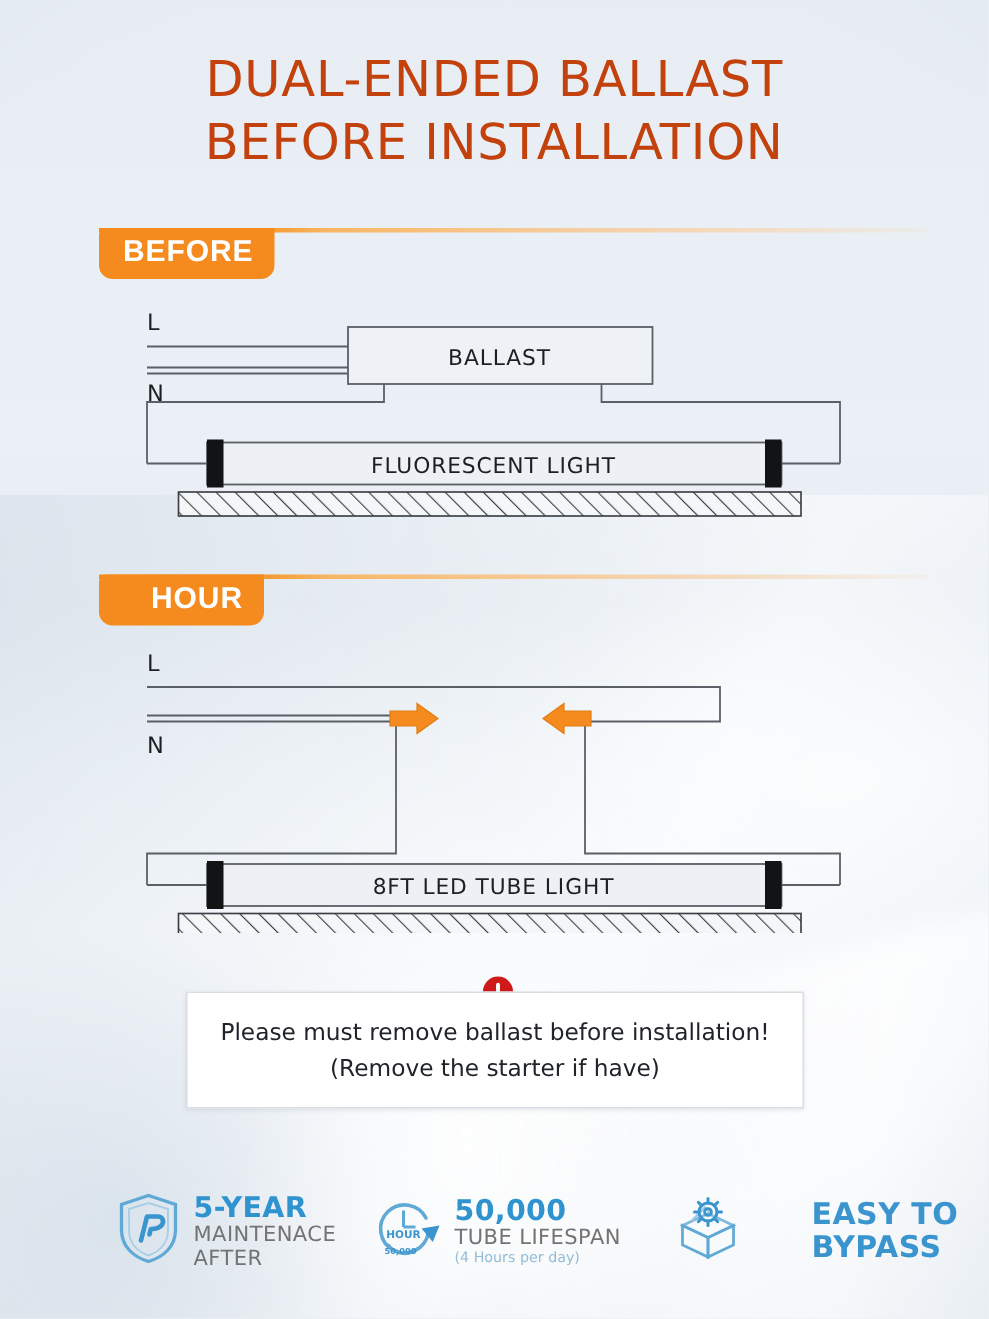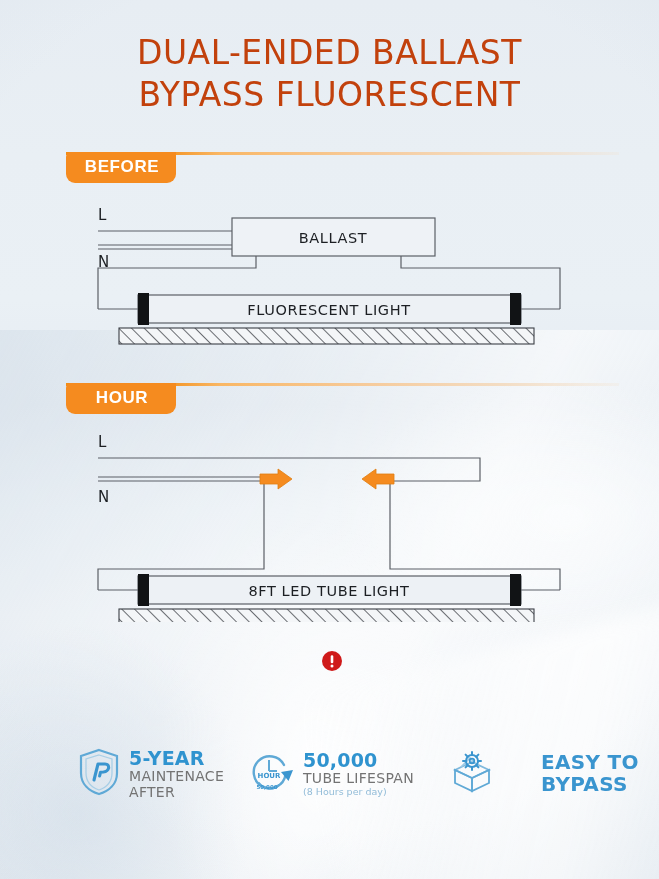--- a/index.html
+++ b/index.html
@@ -79,25 +79,25 @@
     left: 0; top: 0; right: 0; height: 3px;
     background: linear-gradient(90deg, #f28c14 0%, #f28c14 16%, #f9b765 28%, #f6cb9c 55%, #f3dcc2 78%, rgba(243,220,194,0.18) 100%);
   }
   .badge {
     position: absolute;
     left: 0; top: 0;
     min-width: 110px;
     padding: 5px 14px 6px 16px;
     background: #f58b1f;
     color: #ffffff;
-    font-size: 17px;
+    font-size: 20px;
     font-weight: bold;
     letter-spacing: 0.6px;
     border-radius: 5px 0 9px 9px;
-    text-align: center;
+    text-align: right;
   }
 
   
   .diagram { position: absolute; }
   .diagram svg { display: block; }
 
   
   .warn-box {
     position: absolute;
     left: 124px; top: 661px;
@@ -119,21 +119,21 @@
   }
   .warn-icon {
     position: absolute;
     left: 321px; top: 650px;
     width: 22px; height: 22px;
   }
 
   
   .features {
     position: absolute;
-    left: 0; right: 0; top: 743px;
+    left: 0; right: 0; top: 790px;
     height: 62px;
     display: flex;
     align-items: center;
   }
   .feature {
     display: flex;
     align-items: center;
     position: absolute;
   }
   .feature .ficon { flex: 0 0 auto; margin-right: 9px; }
@@ -176,21 +176,21 @@
 
 <div id="bg-base"></div>
 <div id="bg-photo"></div>
 <div id="bg-streak"></div>
 <div id="bg-vignette"></div>
 
 <div id="page">
 
   <div class="title-wrap">
     <div class="title-line">DUAL-ENDED BALLAST</div>
-    <div class="title-line">BYPASS FLUORESCENT</div>
+    <div class="title-line">BEFORE INSTALLATION</div>
   </div>
 
   <div class="section-head" style="top:152px;">
     <div class="rule"></div>
     <div class="badge">BEFORE</div>
   </div>
 
   <div class="diagram" style="left:84px; top:205px;">
     <svg width="500" height="140" viewBox="0 0 500 140" xmlns="http://www.w3.org/2000/svg">
       <defs>
@@ -278,20 +278,24 @@
       <text x="245" y="164" text-anchor="middle" font-family="DejaVu Sans, sans-serif" font-size="14.5" fill="#1c1f23" letter-spacing="0.6">8FT LED TUBE LIGHT</text>
     </svg>
   </div>
 
   <div class="warn-icon">
     <svg width="22" height="22" viewBox="0 0 22 22" xmlns="http://www.w3.org/2000/svg">
       <circle cx="11" cy="11" r="10" fill="#cf1a1a"></circle>
       <rect x="9.7" y="5.2" width="2.6" height="8" rx="1.3" fill="#ffffff"></rect>
       <circle cx="11" cy="16.1" r="1.5" fill="#ffffff"></circle>
     </svg>
+  </div>
+  <div class="warn-box">
+    <div class="warn-line">Please must remove ballast before installation!</div>
+    <div class="warn-line">(Remove the starter if have)</div>
   </div>
 
   <div class="features">
 
     <div class="feature" style="left:78px;">
       <span class="ficon">
         <svg width="42" height="48" viewBox="0 0 42 48" xmlns="http://www.w3.org/2000/svg">
           <path d="M21 2 L39 8 V25 C39 36 31 43 21 46 C11 43 3 36 3 25 V8 Z" fill="none" stroke="#5fa9d6" stroke-width="2.2"></path>
           <path d="M21 7 L34 11 V25 C34 34 28 39.5 21 42 C14 39.5 8 34 8 25 V11 Z" fill="none" stroke="#a9cfe6" stroke-width="1.3"></path>
           <path d="M16 32 L20 16 H27 C30.5 16 31.5 19 30 21.5 C28.6 23.8 25.6 24.3 22.5 24.3 L21.6 28" fill="none" stroke="#3a95cf" stroke-width="3.1" stroke-linecap="round" stroke-linejoin="round"></path>
@@ -312,21 +316,21 @@
           <line x1="21" y1="12" x2="21" y2="23" stroke="#5fa9d6" stroke-width="2"></line>
           <line x1="21" y1="23" x2="29" y2="23" stroke="#5fa9d6" stroke-width="2"></line>
           <text x="21" y="30" text-anchor="middle" font-family="DejaVu Sans, sans-serif" font-size="7" font-weight="bold" fill="#3a95cf">HOUR</text>
           <path d="M11 35 A13 13 0 0 0 31 37" fill="none" stroke="#5fa9d6" stroke-width="2" stroke-linecap="round"></path>
           <text x="19" y="41" text-anchor="middle" font-family="DejaVu Sans, sans-serif" font-size="5.5" font-weight="bold" fill="#3a95cf">50,000</text>
         </svg>
       </span>
       <span class="ftext">
         <span class="f-big">50,000</span>
         <span class="f-mid">TUBE LIFESPAN</span>
-        <span class="f-sub">(8 Hours per day)</span>
+        <span class="f-sub">(4 Hours per day)</span>
       </span>
     </div>
 
     <div class="feature" style="left:448px;gap:36px;">
       <span class="ficon">
         <svg width="48" height="48" viewBox="0 0 48 48" xmlns="http://www.w3.org/2000/svg">
           <path d="M24 14 L41 22 L24 30 L7 22 Z" fill="none" stroke="#7fb9dd" stroke-width="1.8"></path>
           <path d="M7 22 L7 35 L24 43 L24 30 Z" fill="none" stroke="#5fa9d6" stroke-width="1.8"></path>
           <path d="M41 22 L41 35 L24 43 L24 30 Z" fill="none" stroke="#5fa9d6" stroke-width="1.8"></path>
           <path d="M13 19 L22 10 L31 19" fill="none" stroke="#9bc9e5" stroke-width="1.6"></path>

